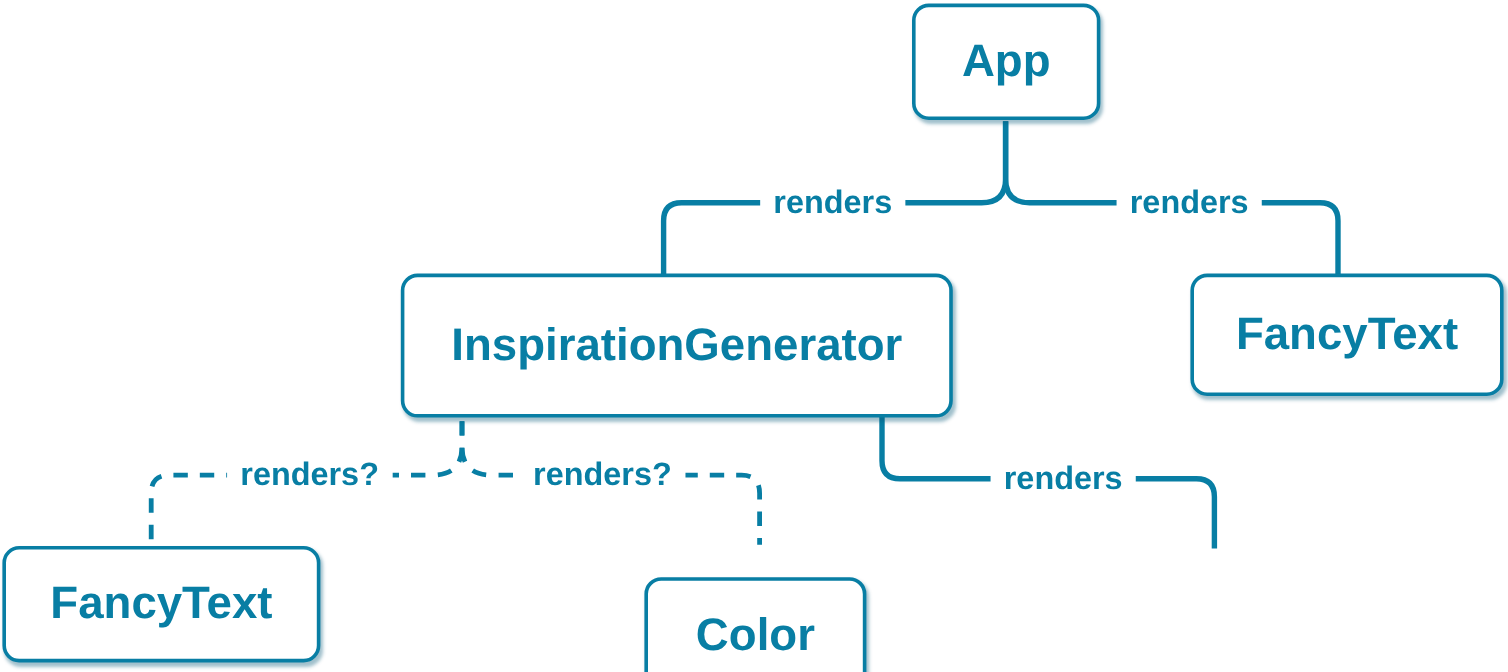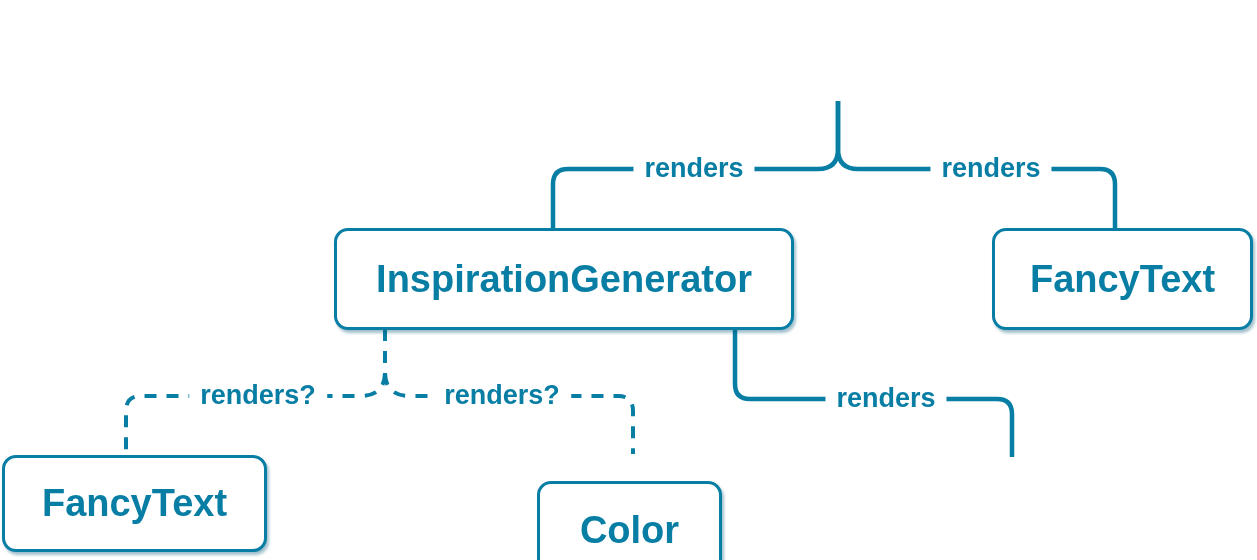--- a/index.html
+++ b/index.html
@@ -52,21 +52,21 @@
     box-shadow: 2px 3px 3px rgba(8, 90, 122, 0.38);
     display: flex;
     align-items: center;
     justify-content: center;
     color: #087ea4;
     font-size: 38px;
     font-weight: 600;
     white-space: nowrap;
   }
   .node-app        { left: 760px; top: 3px;   width: 157px; height: 97px;  }
-  .node-inspgen    { left: 334px; top: 228px; width: 460px; height: 102px; }
+  .node-inspgen    { left: 334px; top: 228px; width: 460px; height: 120px; }
   .node-fancy-top  { left: 992px; top: 228px; width: 261px; height: 102px; }
   .node-fancy-bot  { left: 2px;   top: 455px; width: 265px; height: 97px;  }
   .node-color      { left: 537px; top: 453px; width: 185px; height: 99px; margin-top: 28px;  }
   .node-copyright  { left: 879px; top: 456px; width: 268px; height: 96px;  }
   .label-renders-left   { left: 694px; top: 169px; }
   .label-renders-right  { left: 991px; top: 169px; }
   .label-renders-bottom { left: 886px; top: 399px; }
   .label-rendersq-left  { left: 258px; top: 396px; }
   .label-rendersq-right { left: 502px; top: 396px; }
 </style>
@@ -82,20 +82,23 @@
     <path class="edge dashed" d="M 385 329 L 385 372 Q 385 396 360 396 L 141 396 Q 126 396 126 411 L 126 456"></path>
     <path class="edge dashed" d="M 385 329 L 385 372 Q 385 396 410 396 L 618 396 Q 633 396 633 411 L 633 454"></path>
   </svg>
 
   <span class="edge-label label-renders-left">renders</span>
   <span class="edge-label label-renders-right">renders</span>
   <span class="edge-label label-rendersq-left">renders?</span>
   <span class="edge-label label-rendersq-right">renders?</span>
   <span class="edge-label label-renders-bottom">renders</span>
 
+  <div class="node node-app">
+    <span>App</span>
+  </div>
 
   <div class="node node-inspgen">
     <span>InspirationGenerator</span>
   </div>
 
   <div class="node node-fancy-top">
     <span>FancyText</span>
   </div>
 
   <div class="node node-fancy-bot">

